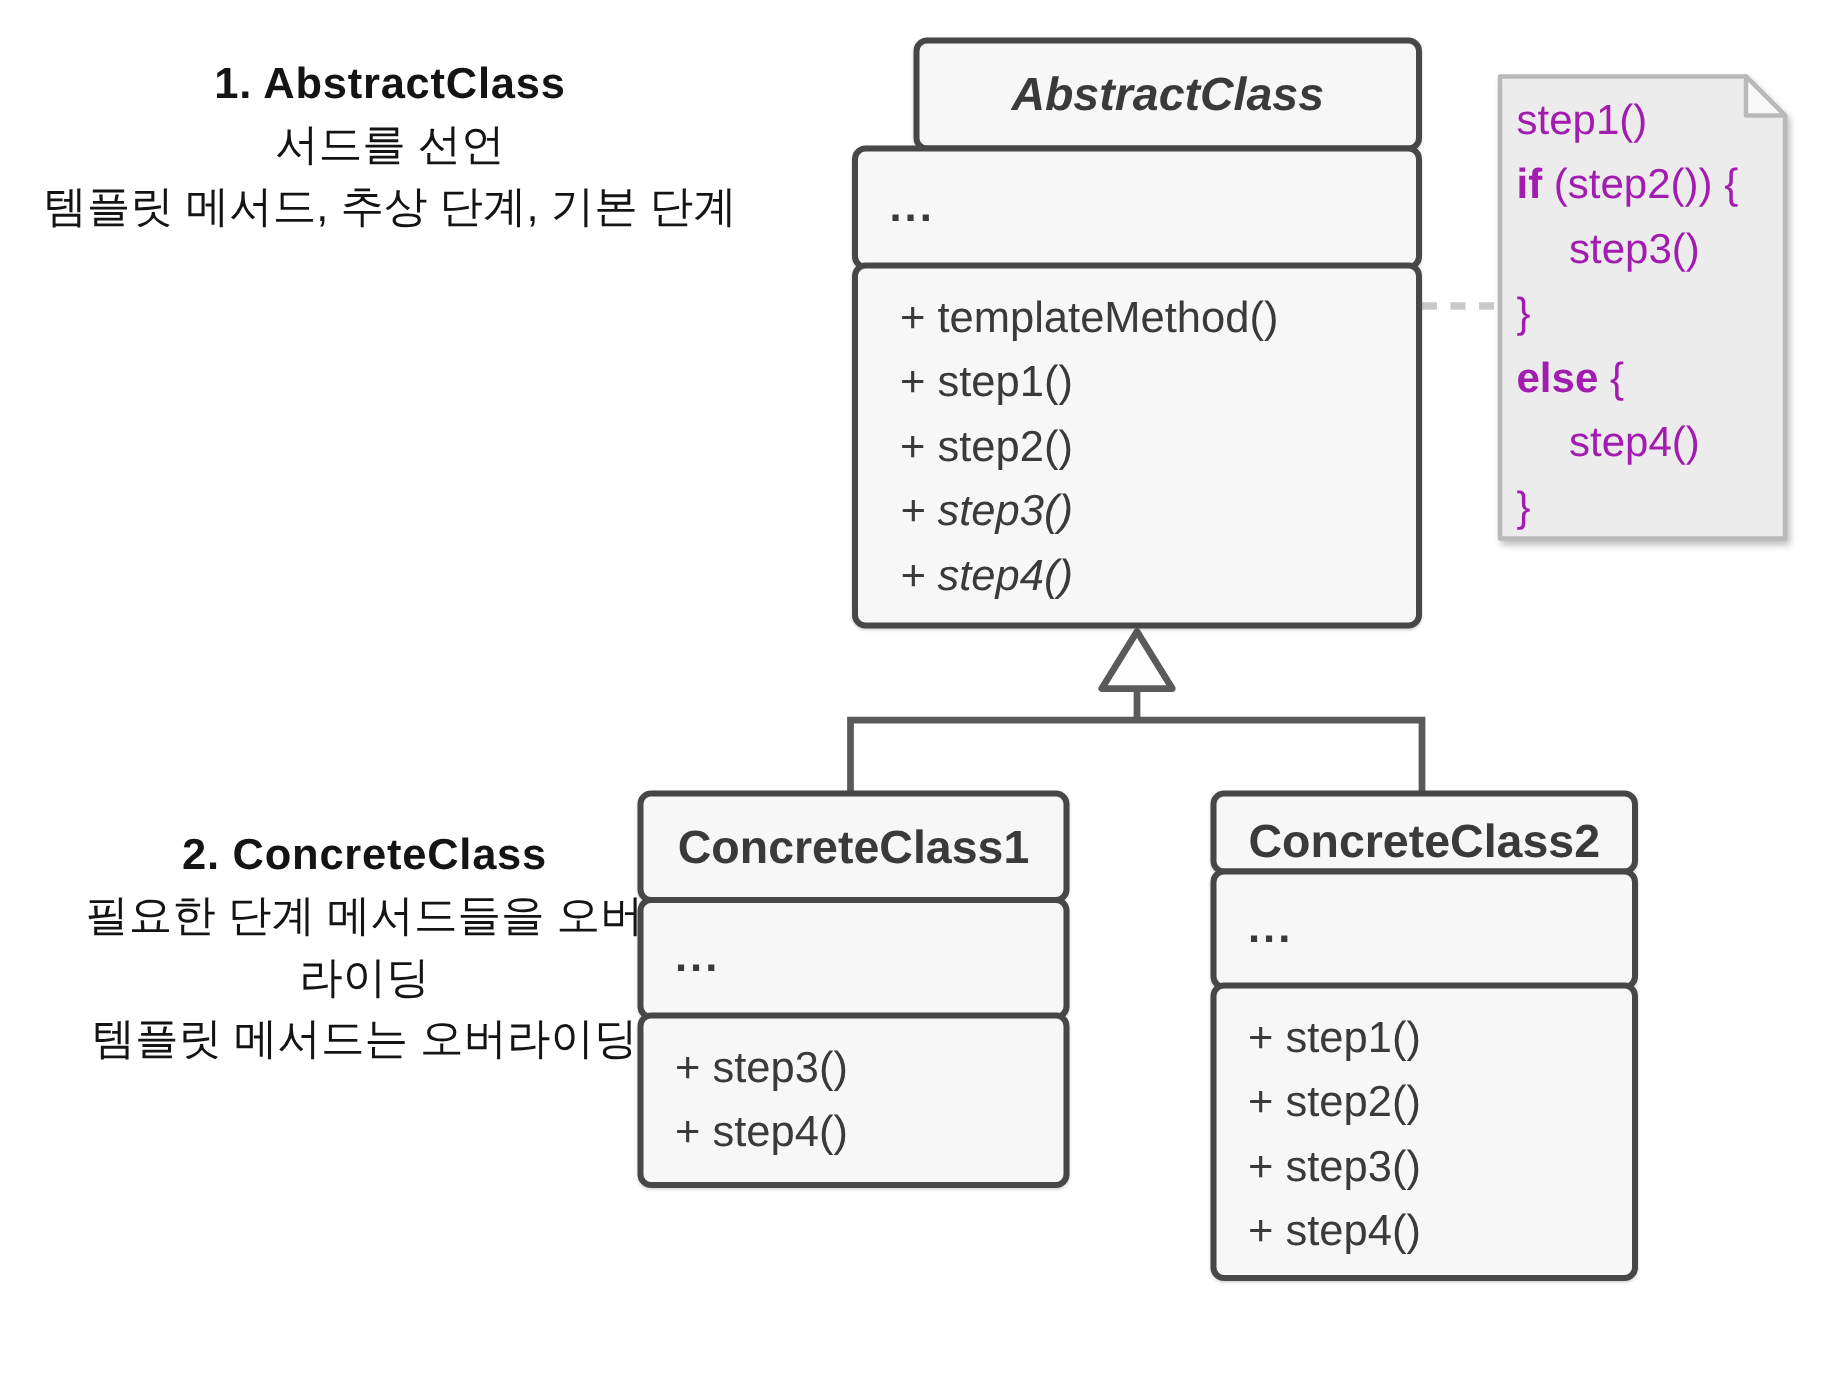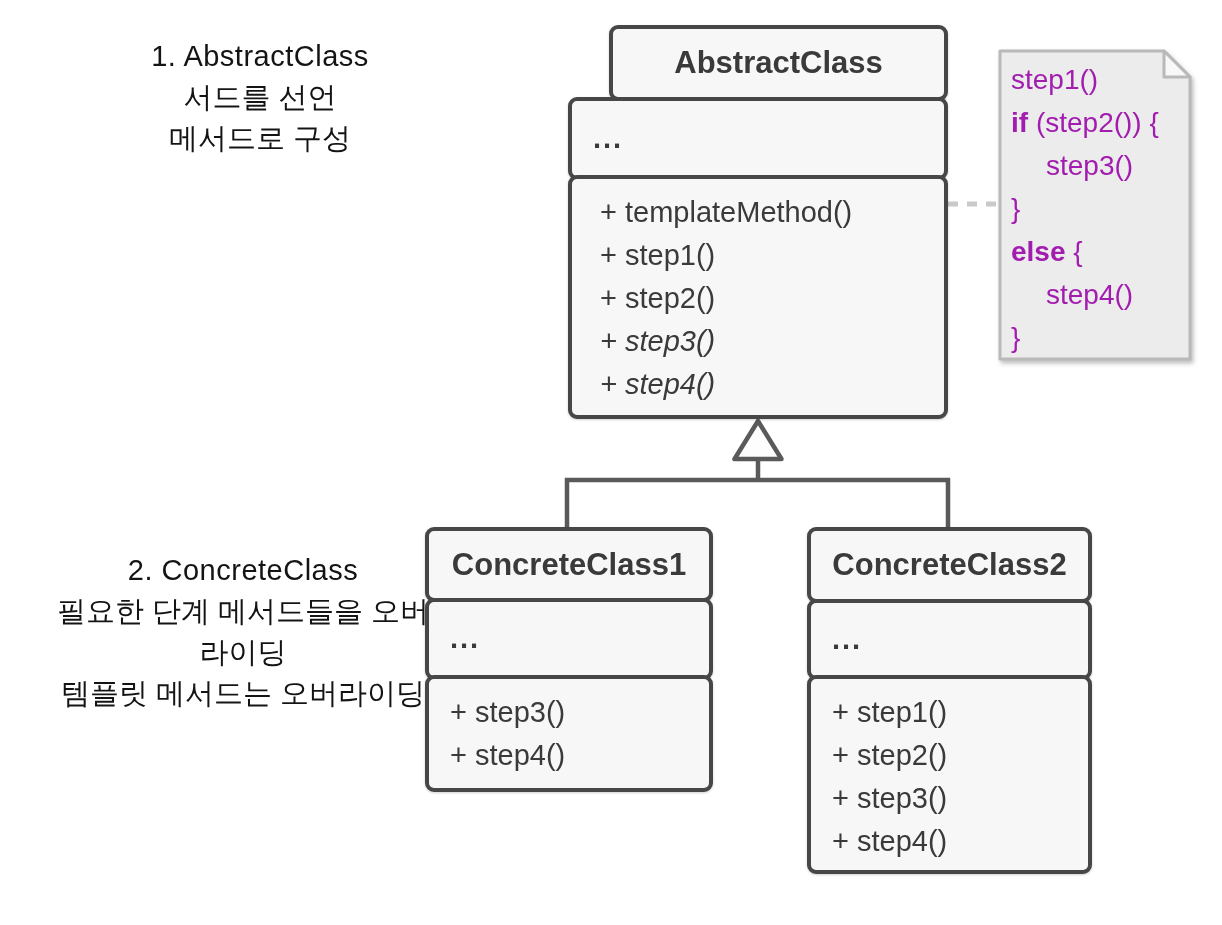--- a/index.html
+++ b/index.html
@@ -2,29 +2,29 @@
 <html><head>
 <meta charset="utf-8">
 <style>
   html,body{margin:0;padding:0;background:#ffffff;}
   .canvas{position:relative;width:1222px;height:925px;background:#ffffff;overflow:hidden;
           font-family:"Liberation Sans","DejaVu Sans",sans-serif;}
   .overlay{position:absolute;left:0;top:0;z-index:0;}
 
   
   .annotation{position:absolute;text-align:center;color:#141414;font-size:29px;line-height:41px;z-index:1;}
-  .annotation .ann-title{font-weight:400;letter-spacing:0.5px;}
+  .annotation .ann-title{font-weight:700;letter-spacing:0.5px;}
 
   
   .uml-box{position:absolute;z-index:2;filter:drop-shadow(0 1px 1px rgba(0,0,0,0.18));}
   .compartment{box-sizing:border-box;border:4.5px solid #474747;border-radius:9px;background:#f7f7f7;
                display:flex;align-items:center;}
   .compartment + .compartment{margin-top:-4.5px;}
   .comp-title{justify-content:center;font-weight:700;font-size:31px;color:#3a3a3a;}
-  .comp-title.italic-title{margin-left:41px;}
+  .comp-title.italic-title{font-style:italic;margin-left:41px;}
   .comp-dots{padding-left:21px;font-size:29px;font-weight:700;letter-spacing:2px;color:#3a3a3a;}
   .comp-methods{display:block;padding:12px 0 0 21px;align-items:flex-start;}
   .m-row{font-size:29px;line-height:43px;color:#3a3a3a;white-space:nowrap;}
   .m-row.italic{font-style:italic;}
 
   
   .note-wrap{position:absolute;left:997px;top:48px;width:200px;height:318px;z-index:2;}
   .note-svg{position:absolute;left:0;top:0;}
   .note-text{position:absolute;left:0;top:0;width:196px;padding:10px 0 0 14px;box-sizing:border-box;}
   .n-row{font-size:28px;line-height:43px;color:#a21caf;white-space:nowrap;}
@@ -38,21 +38,21 @@
 
   <svg class="overlay" width="1222" height="925" viewBox="0 0 1222 925">
     <path d="M948 204 H1000" fill="none" stroke="#c9c9c9" stroke-width="5" stroke-dasharray="10 9"></path>
     <path d="M567 531 V480 H948 V531 M758 480 V457" fill="none" stroke="#5a5a5a" stroke-width="4.5"></path>
     <polygon points="758,421 734.5,459 781.5,459" fill="#fdfdfd" stroke="#5a5a5a" stroke-width="4.5" stroke-linejoin="round"></polygon>
   </svg>
 
   <div class="annotation" style="left:6px;top:36px;width:508px;">
     <div class="ann-title">1. AbstractClass</div>
     <div>서드를 선언</div>
-    <div>메서드로 구성</div>
+    <div>템플릿 메서드, 추상 단계, 기본 단계</div>
   </div>
 
   <div class="annotation" style="left:0px;top:550px;width:420px;padding-left:33px;">
     <div class="ann-title">2. ConcreteClass</div>
     <div>필요한 단계 메서드들을 오버</div>
     <div>라이딩</div>
     <div>템플릿 메서드는 오버라이딩</div>
   </div>
 
   <div class="uml-box" style="left:568px;top:25px;width:380px;">
@@ -78,21 +78,21 @@
     <div class="compartment comp-dots" style="height:82px;">
       <span>...</span>
     </div>
     <div class="compartment comp-methods" style="height:117px;">
       <div class="m-row">+ step3()</div>
       <div class="m-row">+ step4()</div>
     </div>
   </div>
 
   <div class="uml-box" style="left:807px;top:527px;width:285px;">
-    <div class="compartment comp-title" style="height:76px;">
+    <div class="compartment comp-title" style="height:56px;align-items:flex-end;">
       <span>ConcreteClass2</span>
     </div>
     <div class="compartment comp-dots" style="height:81px;">
       <span>...</span>
     </div>
     <div class="compartment comp-methods" style="height:199px;">
       <div class="m-row">+ step1()</div>
       <div class="m-row">+ step2()</div>
       <div class="m-row">+ step3()</div>
       <div class="m-row">+ step4()</div>

